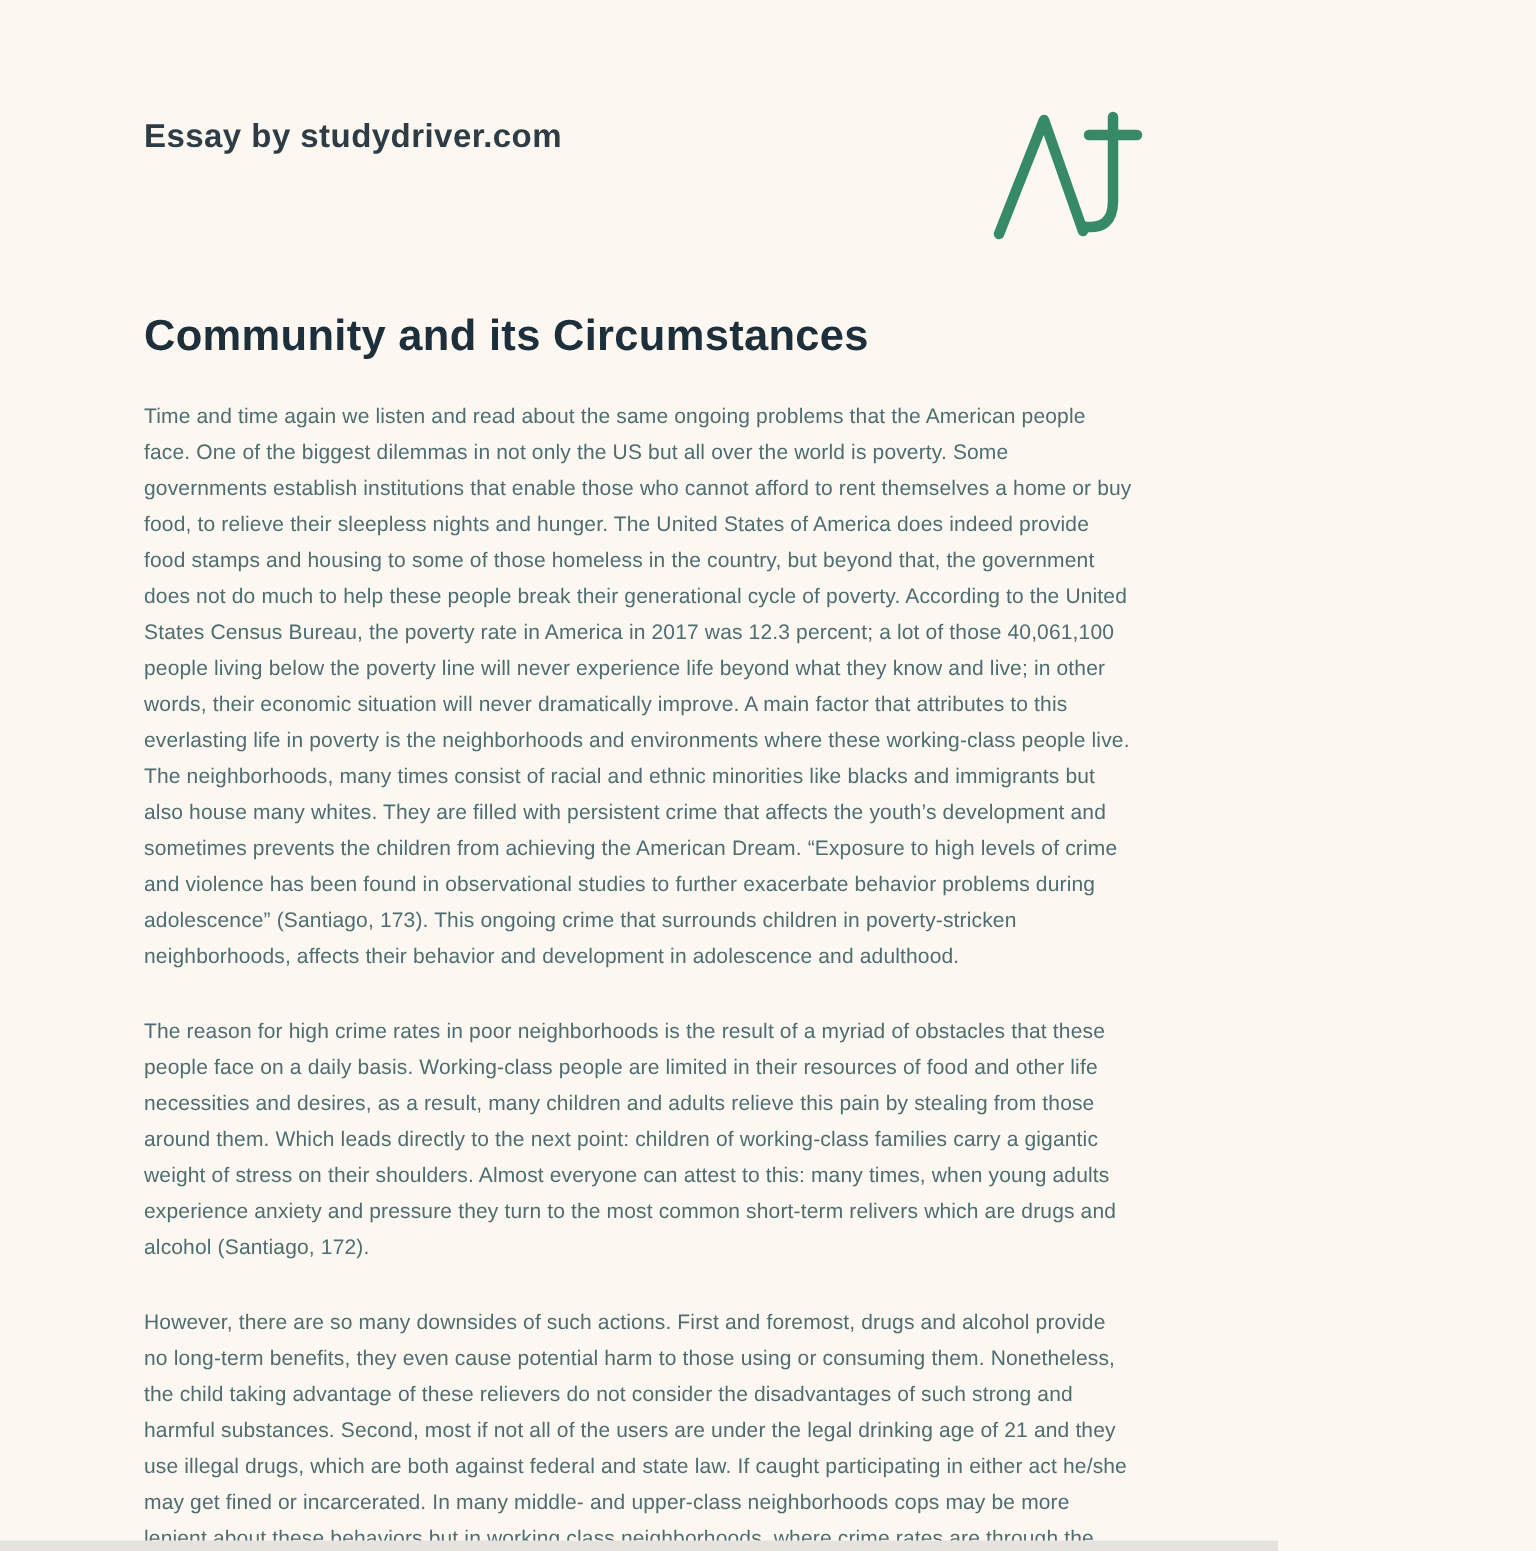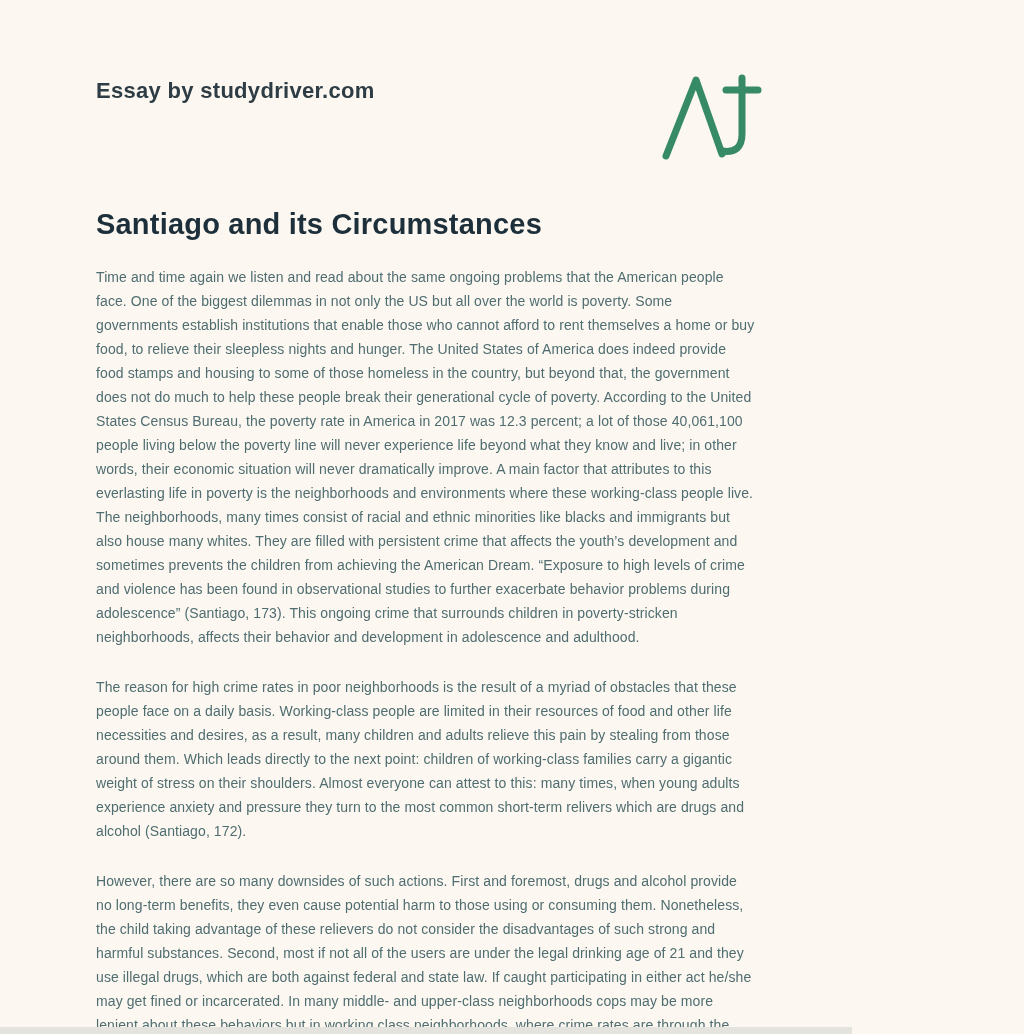--- a/index.html
+++ b/index.html
@@ -82,21 +82,21 @@
   <div class="logo">
     <svg viewBox="0 0 110 100" width="110" height="100">
       <g fill="none" stroke="#368a65" stroke-width="7" stroke-linecap="round" stroke-linejoin="round">
         <path d="M12 90 L42 14 L68 88"></path>
         <path d="M88 12 L88 68 Q88 88 68 85"></path>
         <path d="M72 24 L104 24"></path>
       </g>
     </svg>
   </div>
 
-  <h1 class="title">Santiago and its Circumstances</h1>
+  <h1 class="title">Community and its Circumstances</h1>
 
   <div class="article">
     <p>Time and time again we listen and read about the same ongoing problems that the American people face. One of the biggest dilemmas in not only the US but all over the world is poverty. Some governments establish institutions that enable those who cannot afford to rent themselves a home or buy food, to relieve their sleepless nights and hunger. The United States of America does indeed provide food stamps and housing to some of those homeless in the country, but beyond that, the government does not do much to help these people break their generational cycle of poverty. According to the United States Census Bureau, the poverty rate in America in 2017 was 12.3 percent; a lot of those 40,061,100 people living below the poverty line will never experience life beyond what they know and live; in other words, their economic situation will never dramatically improve. A main factor that attributes to this everlasting life in poverty is the neighborhoods and environments where these working-class people live. The neighborhoods, many times consist of racial and ethnic minorities like blacks and immigrants but also house many whites. They are filled with persistent crime that affects the youth’s development and sometimes prevents the children from achieving the American Dream. “Exposure to high levels of crime and violence has been found in observational studies to further exacerbate behavior problems during adolescence” (Santiago, 173). This ongoing crime that surrounds children in poverty-stricken neighborhoods, affects their behavior and development in adolescence and adulthood.</p>
     <p>The reason for high crime rates in poor neighborhoods is the result of a myriad of obstacles that these people face on a daily basis. Working-class people are limited in their resources of food and other life necessities and desires, as a result, many children and adults relieve this pain by stealing from those around them. Which leads directly to the next point: children of working-class families carry a gigantic weight of stress on their shoulders. Almost everyone can attest to this: many times, when young adults experience anxiety and pressure they turn to the most common short-term relivers which are drugs and alcohol (Santiago, 172).</p>
     <p>However, there are so many downsides of such actions. First and foremost, drugs and alcohol provide no long-term benefits, they even cause potential harm to those using or consuming them. Nonetheless, the child taking advantage of these relievers do not consider the disadvantages of such strong and harmful substances. Second, most if not all of the users are under the legal drinking age of 21 and they use illegal drugs, which are both against federal and state law. If caught participating in either act he/she may get fined or incarcerated. In many middle- and upper-class neighborhoods cops may be more lenient about these behaviors but in working class neighborhoods, where crime rates are through the roof, the police are consta</p>
   </div>
 
   <div class="bottom-strip"></div>
 
 </div>

